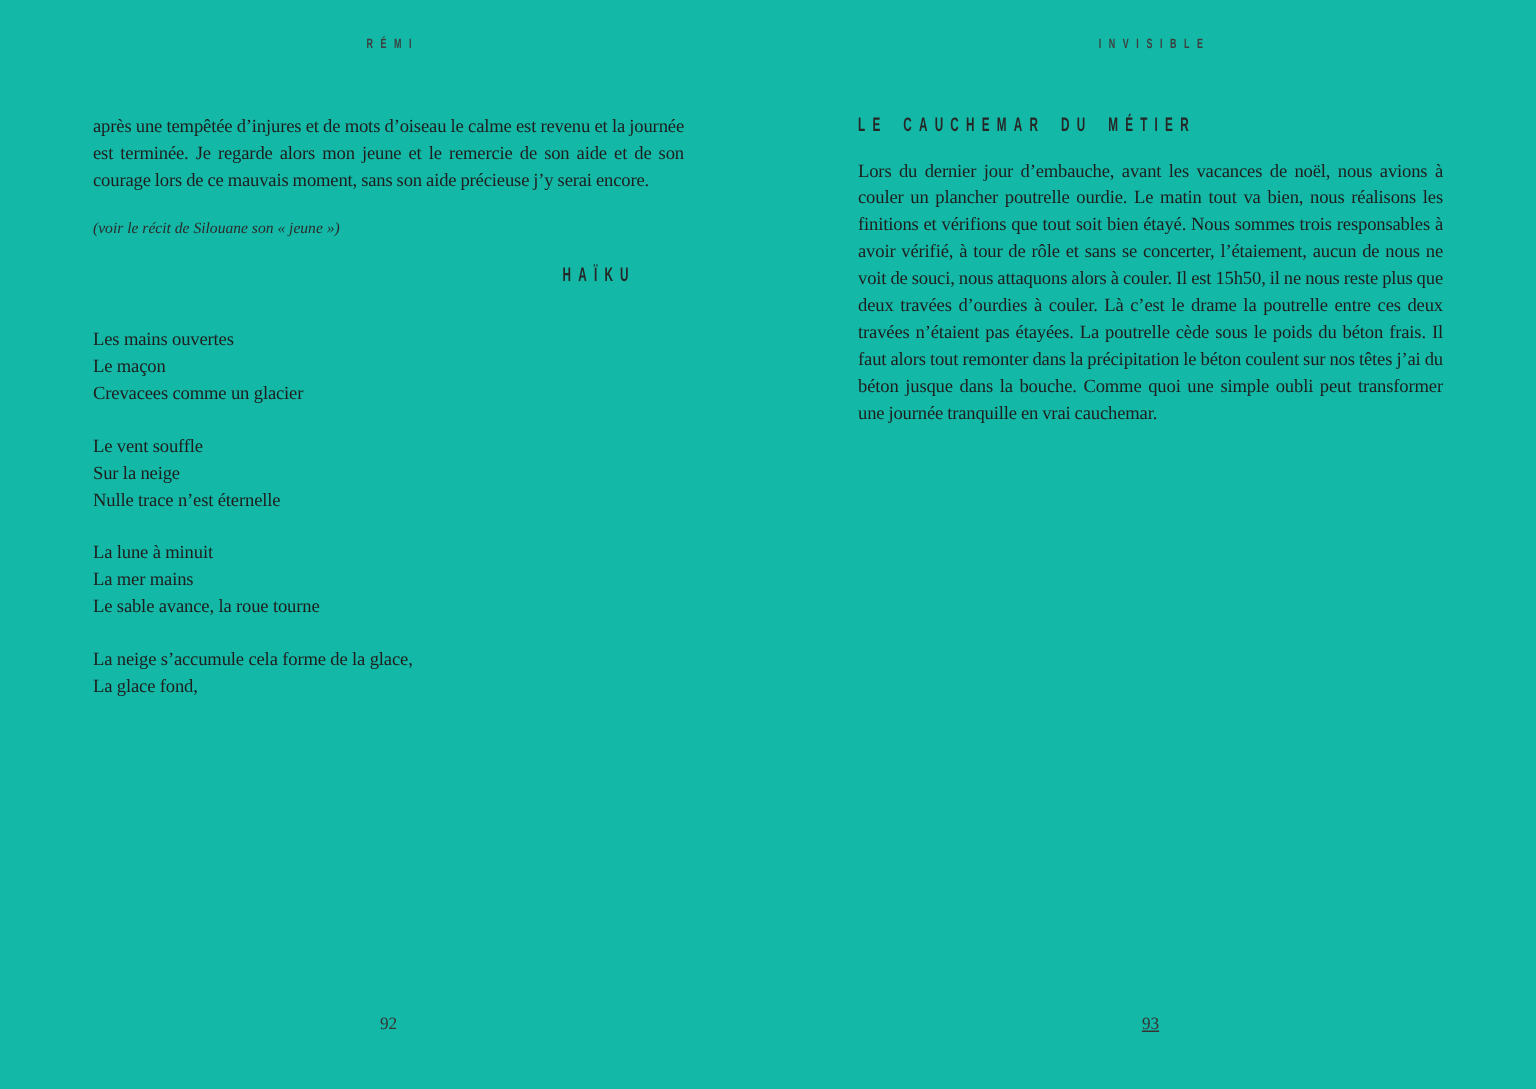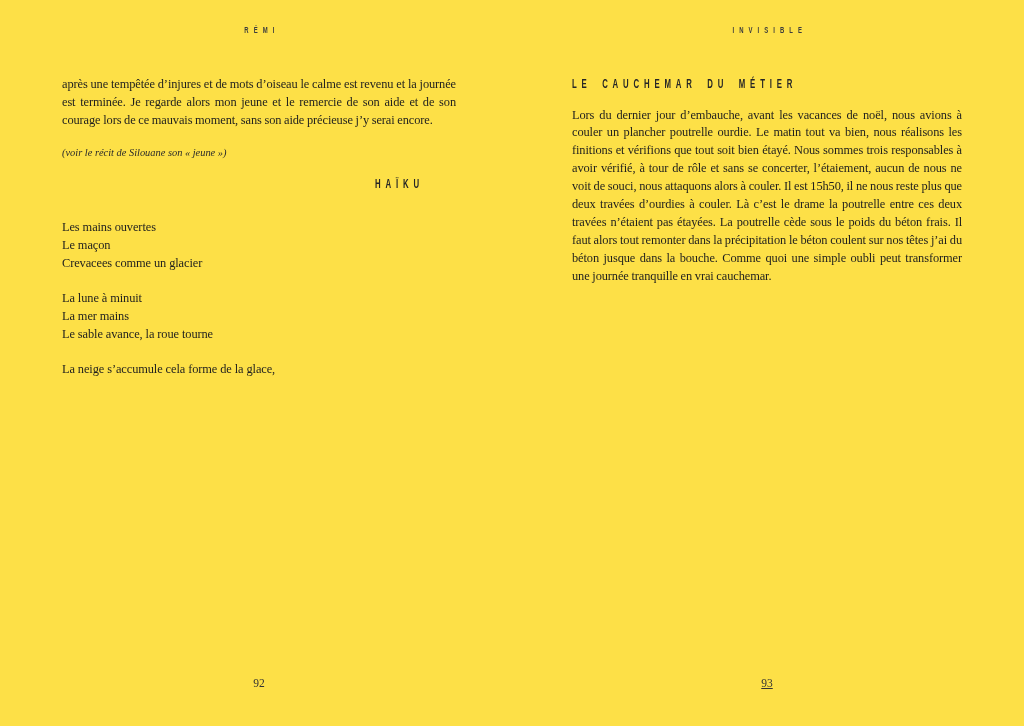--- a/index.html
+++ b/index.html
@@ -1,21 +1,21 @@
 <!DOCTYPE html>
 <html><head>
 <meta charset="utf-8">
 <style>
   * { margin: 0; padding: 0; box-sizing: border-box; }
   html, body { background: #e8e8e8; }
   .spread {
     position: relative;
     width: 1024px;
     height: 726px;
-    background: #fde047;
+    background: #14b8a6;
     overflow: hidden;
     font-family: "Liberation Serif", serif;
     color: #1e1e1e;
   }
 
   
   .running-head {
     position: absolute;
     top: 19px;
     text-align: center;
@@ -123,26 +123,32 @@
       <span class="caps">HAÏKU</span>
     </div>
 
     <div class="stanzas">
       <div class="stanza">
         <div class="haiku-line">Les mains ouvertes</div>
         <div class="haiku-line">Le maçon</div>
         <div class="haiku-line">Crevacees comme un glacier</div>
       </div>
       <div class="stanza">
+        <div class="haiku-line">Le vent souffle</div>
+        <div class="haiku-line">Sur la neige</div>
+        <div class="haiku-line">Nulle trace n’est éternelle</div>
+      </div>
+      <div class="stanza">
         <div class="haiku-line">La lune à minuit</div>
         <div class="haiku-line">La mer mains</div>
         <div class="haiku-line">Le sable avance, la roue tourne</div>
       </div>
       <div class="stanza">
         <div class="haiku-line">La neige s’accumule cela forme de la glace,</div>
+        <div class="haiku-line">La glace fond,</div>
       </div>
     </div>
   </div>
 
   <div class="col right">
     <div class="section-head">
       <span class="caps">LE CAUCHEMAR DU MÉTIER</span>
     </div>
     <div class="body-par">Lors du dernier jour d’embauche, avant les vacances de noël, nous avions à couler un plancher poutrelle ourdie. Le matin tout va bien, nous réalisons les finitions et vérifions que tout soit bien étayé. Nous sommes trois responsables à avoir vérifié, à tour de rôle et sans se concerter, l’étaiement, aucun de nous ne voit de souci, nous attaquons alors à couler. Il est 15h50, il ne nous reste plus que deux travées d’ourdies à couler. Là c’est le drame la poutrelle entre ces deux travées n’étaient pas étayées. La poutrelle cède sous le poids du béton frais. Il faut alors tout remonter dans la précipitation le béton coulent sur nos têtes j’ai du béton jusque dans la bouche. Comme quoi une simple oubli peut transformer une journée tranquille en vrai cauchemar.</div>
   </div>

